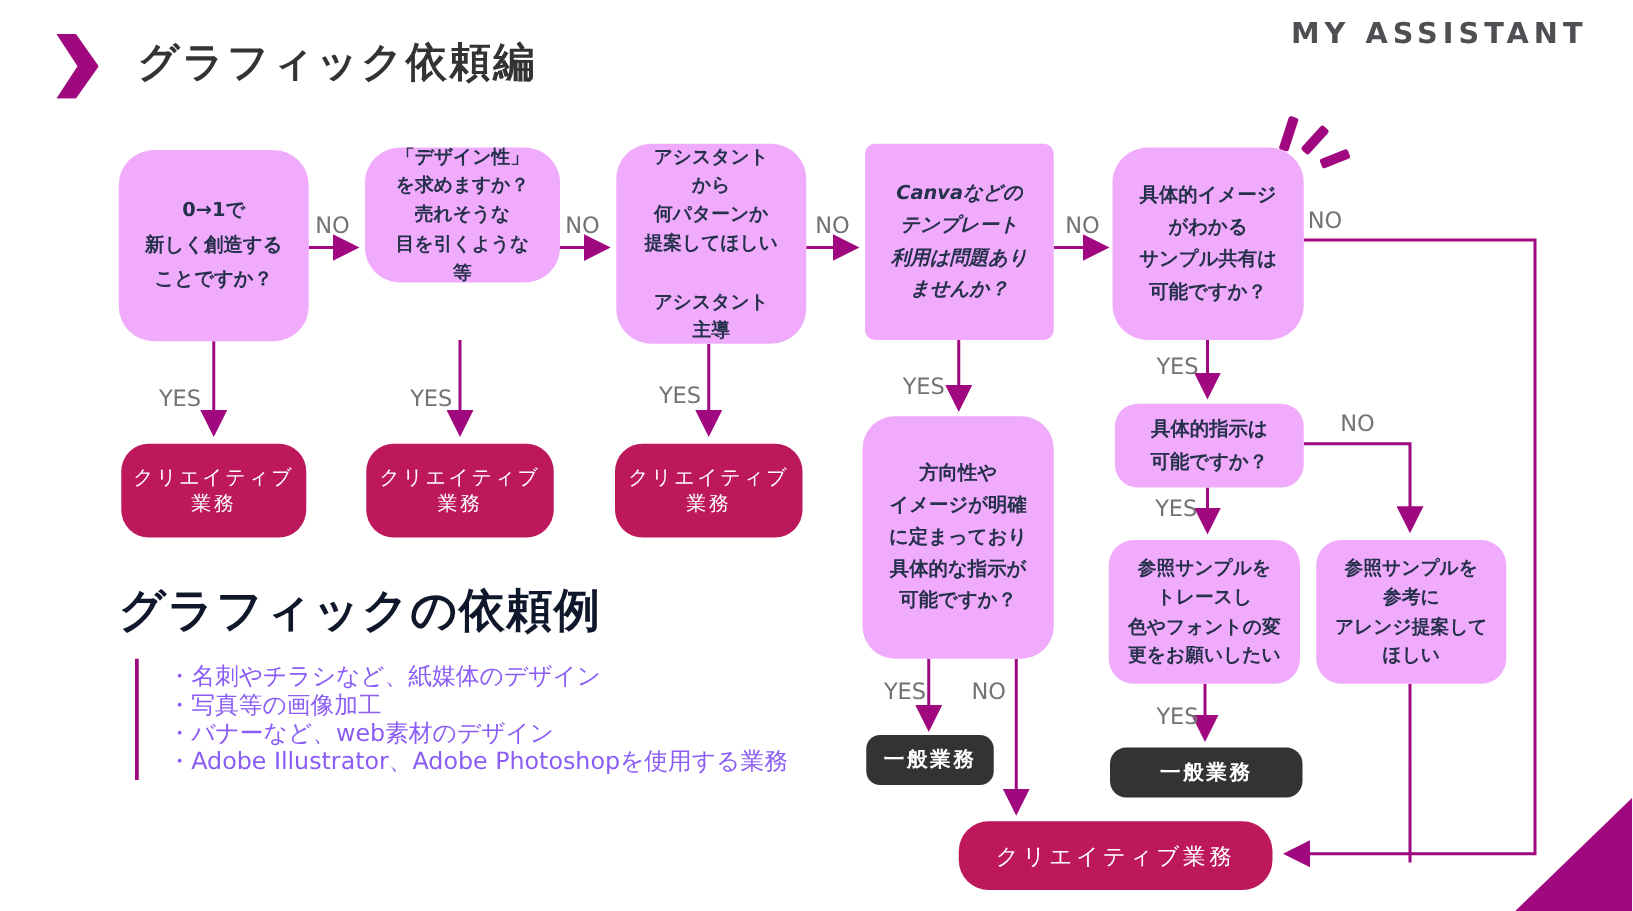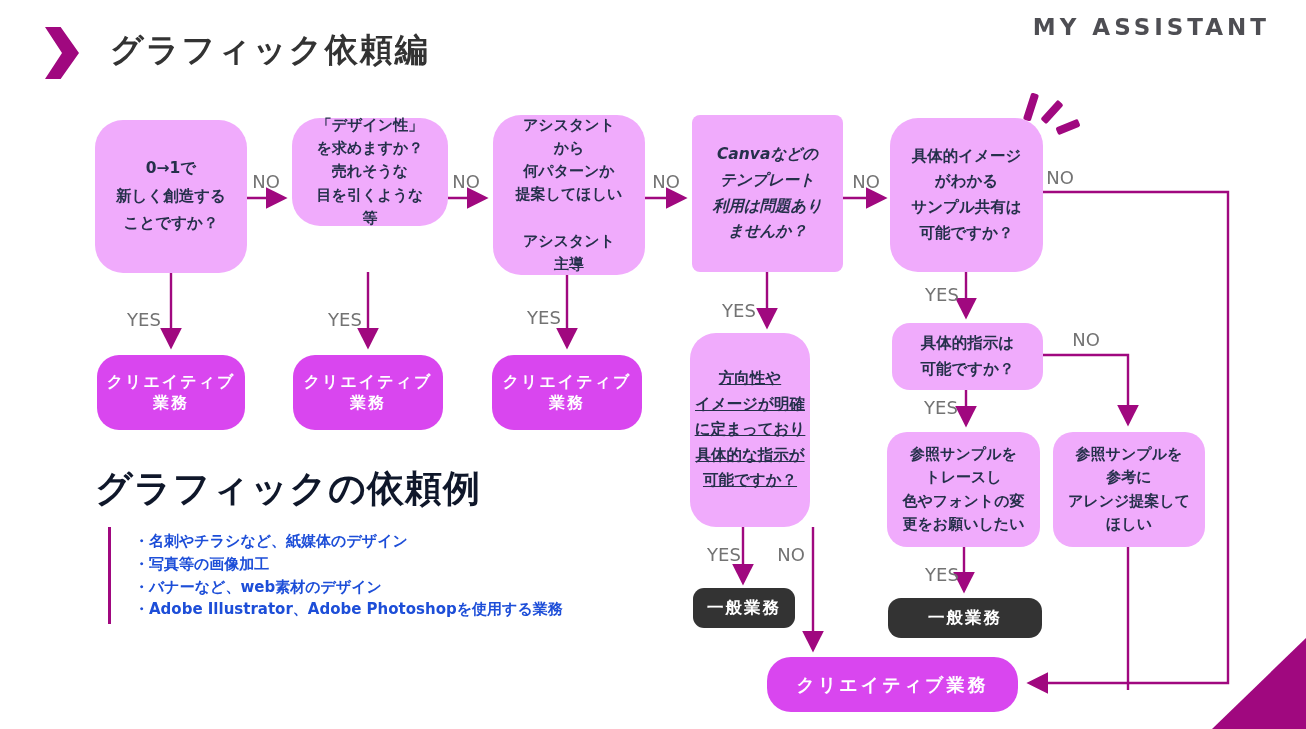--- a/index.html
+++ b/index.html
@@ -24,44 +24,44 @@
   }
   
   .qbox{
     background:#f0abfc;color:#25304B;
     display:flex;align-items:center;justify-content:center;text-align:center;
     white-space:pre-line;font-size:15.5px;font-weight:bold;line-height:1.65;
   }
   .qbox.lh-loose{line-height:1.8;}
   .qbox.lh-tight{line-height:1.55;font-size:15px;}
   .mbox{
-    background:#d946ef;color:#ffffff;
+    background:#be185d;color:#ffffff;
     display:flex;align-items:center;justify-content:center;text-align:center;
-    white-space:pre-line;font-weight:bold;letter-spacing:2px;
+    white-space:pre-line;font-weight:normal;letter-spacing:2px;
   }
   .dbox{
     background:#333333;color:#ffffff;
     display:flex;align-items:center;justify-content:center;text-align:center;
     font-weight:bold;letter-spacing:2px;font-size:16.5px;
   }
   .lbl{
     font-size:18px;font-weight:normal;color:#737373;
     transform:translate(-50%,-50%);white-space:nowrap;
   }
   
   .ex-heading{
     left:95px;top:464px;font-size:37px;font-weight:bold;color:#0f172a;
     letter-spacing:1px;
   }
   .ex-list{
     left:108px;top:527px;border-left:3px solid #A0087F;
     padding:3px 0 3px 23px;margin:0;list-style:none;
   }
   .ex-list li{
-    font-size:15px;font-weight:bold;color:#1d4ed8;line-height:22.8px;
+    font-size:19px;font-weight:normal;color:#8b5cf6;line-height:22.8px;
     white-space:nowrap;
   }
   
   .dash{background:#A0087F;border-radius:2px;width:8px;}
   .corner-triangle{
     left:1212px;top:638px;width:94px;height:91px;background:#A0087F;
     clip-path:polygon(100% 0,100% 100%,0 100%);
   }
   svg.flow{left:0;top:0;pointer-events:none;}
 </style>
@@ -122,21 +122,21 @@
 サンプル共有は
 可能ですか？</div>
 
 <div class="abs mbox" style="left:97px;top:355px;width:148px;height:75px;border-radius:22px;font-size:16px;">クリエイティブ
 業務</div>
 <div class="abs mbox" style="left:293px;top:355px;width:150px;height:75px;border-radius:22px;font-size:16px;">クリエイティブ
 業務</div>
 <div class="abs mbox" style="left:492px;top:355px;width:150px;height:75px;border-radius:22px;font-size:16px;">クリエイティブ
 業務</div>
 
-<div class="abs qbox" style="left:690px;top:333px;width:120px;height:194px;border-radius:26px;text-decoration:underline;">方向性や
+<div class="abs qbox" style="left:690px;top:333px;width:153px;height:194px;border-radius:26px;">方向性や
 イメージが明確
 に定まっており
 具体的な指示が
 可能ですか？</div>
 <div class="abs dbox" style="left:693px;top:588px;width:102px;height:40px;border-radius:11px;">一般業務</div>
 
 <div class="abs qbox" style="left:892px;top:323px;width:151px;height:67px;border-radius:18px;">具体的指示は
 可能ですか？</div>
 <div class="abs qbox" style="left:887px;top:432px;width:153px;height:115px;border-radius:20px;font-size:15px;line-height:1.55;">参照サンプルを
 トレースし

